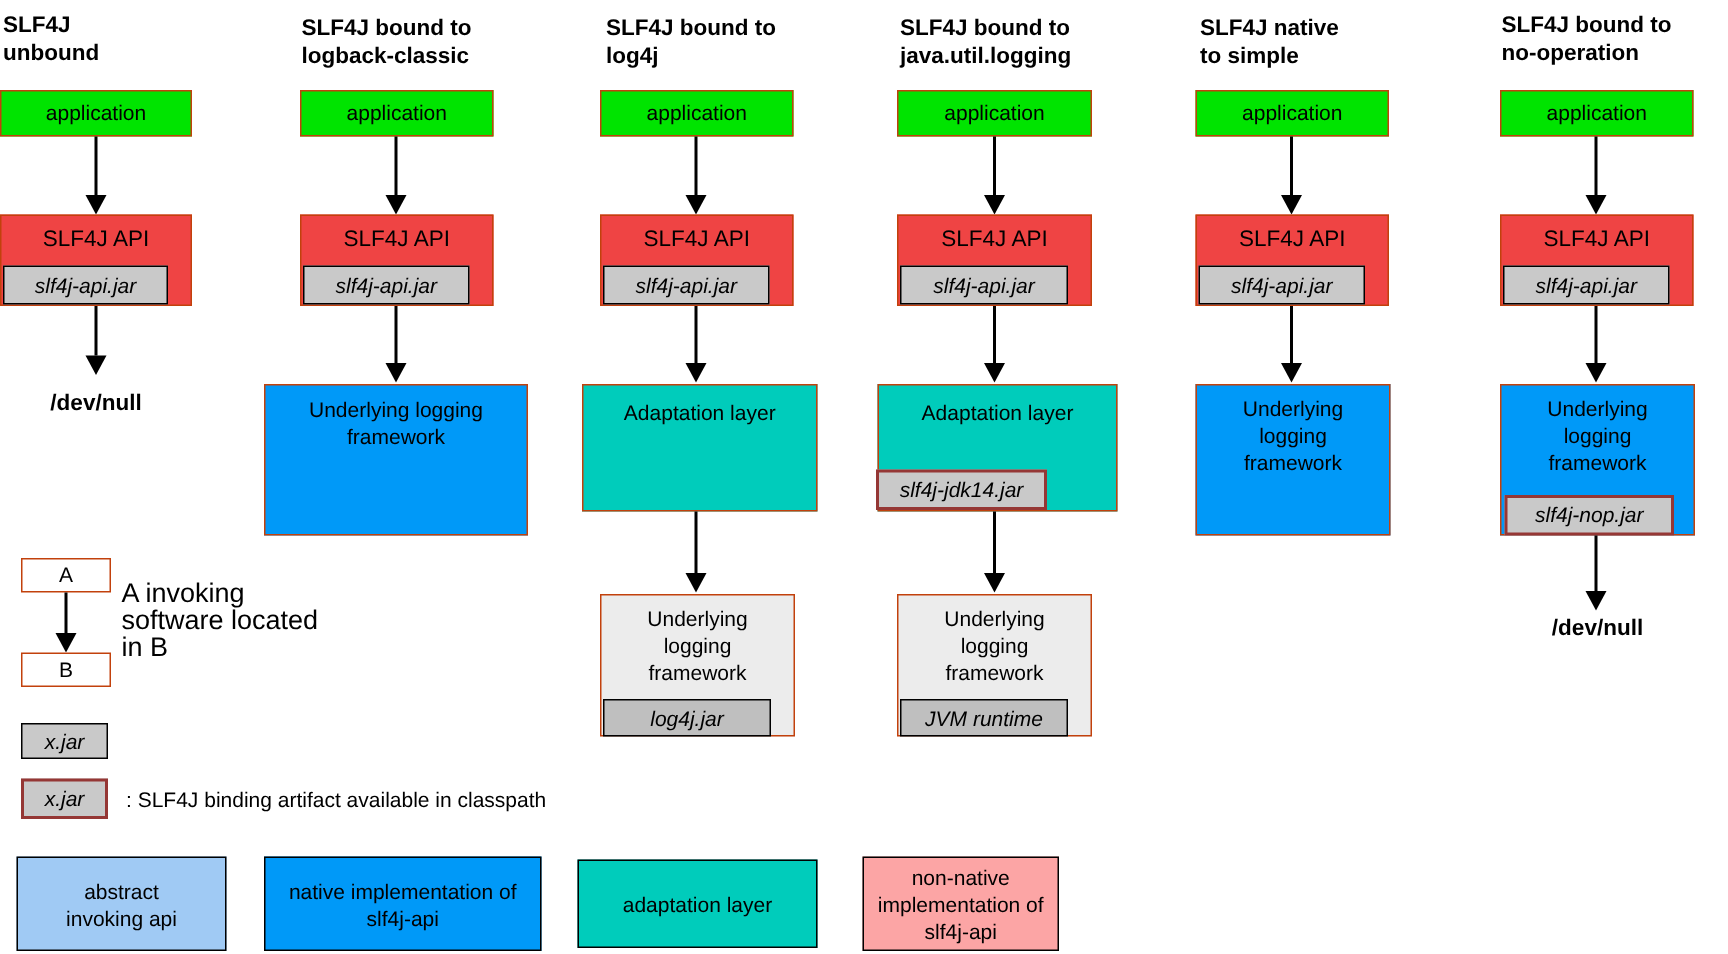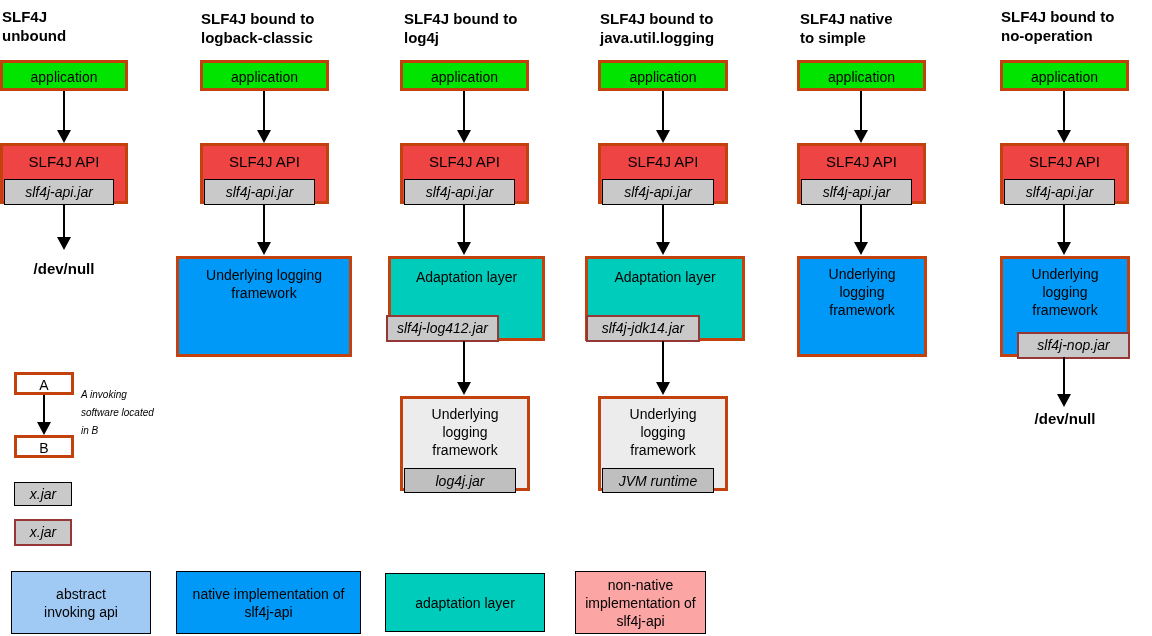--- a/index.html
+++ b/index.html
@@ -2,21 +2,21 @@
 <html><head>
 <meta charset="utf-8">
 <style>
   * { margin:0; padding:0; box-sizing:border-box; }
   html,body { background:#ffffff; }
   #canvas {
     position:relative; width:1152px; height:636px; background:#ffffff;
     font-family:"Liberation Sans", sans-serif; color:#000; overflow:hidden;
   }
   .title { position:absolute; font-weight:bold; font-size:15px; line-height:19px; white-space:nowrap; }
-  .box { position:absolute; border:3px solid #c2410c; text-align:center; font-size:14px; }
+  .box { position:absolute; border:1px solid #c2410c; text-align:center; font-size:14px; }
   .app { background:#00E400; line-height:28px; }
   .api { background:#ef4444; }
   .api-label { padding-top:7px; font-size:15px; }
   .fw-blue  { background:#0099F8; }
   .fw-teal  { background:#00CCBB; }
   .fw-gray  { background:#ECECEC; }
   .fw-label { padding:7px 12px 0; line-height:18px; }
   .fw-label.narrow { padding:6px 14px 0; }
   .teal-label { padding:10px 8px 0; }
   .jar {
@@ -27,21 +27,21 @@
   .jar.two-line { line-height:21px; padding-top:1px; }
   .jar.darker { background:#BFBFBF; }
   .arrow { position:absolute; width:2px; background:#000; }
   .arrow::after {
     content:""; position:absolute; bottom:-13px; left:-6px;
     border-left:7px solid transparent; border-right:7px solid transparent;
     border-top:13px solid #000;
   }
   .sink { position:absolute; font-weight:bold; font-size:15px; text-align:center; }
   .legend-box { background:#ffffff; line-height:21px; }
-  .legend-text { position:absolute; font-size:10px; line-height:18px;font-style:italic; }
+  .legend-text { position:absolute; font-size:18px; line-height:18px; }
   .caption { position:absolute; font-size:14px; white-space:nowrap; }
   .key-box {
     position:absolute; border:1px solid #000; display:flex;
     align-items:center; justify-content:center; text-align:center;
     font-size:14px; line-height:18px;
   }
 </style>
 </head>
 <body>
 
@@ -119,35 +119,34 @@
   <div class="arrow" style="left:1063px;top:204px;height:38px;"></div>
 
   <div class="sink" style="left:0px;top:260px;width:128px;">/dev/null</div>
 
   <div class="box fw-blue" style="left:176px;top:256px;width:176px;height:101px;">
     <div class="fw-label">Underlying logging framework</div>
   </div>
 
   <div class="box fw-teal" style="left:388px;top:256px;width:157px;height:85px;">
     <div class="teal-label">Adaptation layer</div>
-    <div class="jar binding" style="left:-5px;top:56px;width:113px;height:27px;">slf4j-log412.jar</div>
   </div>
 
   <div class="box fw-teal" style="left:585px;top:256px;width:160px;height:85px;">
     <div class="teal-label">Adaptation layer</div>
     <div class="jar binding" style="left:-2px;top:56px;width:114px;height:27px;">slf4j-jdk14.jar</div>
   </div>
 
   <div class="box fw-blue" style="left:797px;top:256px;width:130px;height:101px;">
     <div class="fw-label narrow">Underlying logging framework</div>
   </div>
 
   <div class="box fw-blue" style="left:1000px;top:256px;width:130px;height:101px;">
     <div class="fw-label narrow">Underlying logging framework</div>
-    <div class="jar binding" style="left:14px;top:73px;width:113px;height:27px;text-align:center;">slf4j-nop.jar</div>
+    <div class="jar binding" style="left:2px;top:73px;width:113px;height:27px;text-align:center;">slf4j-nop.jar</div>
   </div>
 
   <div class="arrow" style="left:463px;top:341px;height:41px;"></div>
   <div class="arrow" style="left:662px;top:341px;height:41px;"></div>
 
   <div class="arrow" style="left:1063px;top:357px;height:37px;"></div>
 
   <div class="box fw-gray" style="left:400px;top:396px;width:130px;height:95px;">
     <div class="fw-label narrow">Underlying logging framework</div>
     <div class="jar darker" style="left:1px;top:69px;width:112px;height:25px;">log4j.jar</div>
@@ -164,19 +163,20 @@
   <div class="box legend-box" style="left:14px;top:435px;width:60px;height:23px;">B</div>
   <div class="legend-text" style="left:81px;top:386px;">
     <div>A invoking</div>
     <div>software located</div>
     <div>in B</div>
   </div>
 
   <div class="jar" style="left:14px;top:482px;width:58px;height:24px;line-height:22px;">x.jar</div>
 
   <div class="jar binding" style="left:14px;top:519px;width:58px;height:27px;">x.jar</div>
+  <div class="caption" style="left:84px;top:525px;">: SLF4J binding artifact available in classpath</div>
 
   <div class="key-box" style="left:11px;top:571px;width:140px;height:63px;background:#A0CAF4;padding:0 30px;">abstract invoking api</div>
   <div class="key-box" style="left:176px;top:571px;width:185px;height:63px;background:#0099F8;padding:0 10px;">native implementation of slf4j-api</div>
   <div class="key-box" style="left:385px;top:573px;width:160px;height:59px;background:#00CCBB;">adaptation layer</div>
   <div class="key-box" style="left:575px;top:571px;width:131px;height:63px;background:#fca5a5;padding:0 6px;">non-native implementation of slf4j-api</div>
 
 </div>
 
 </body></html>

